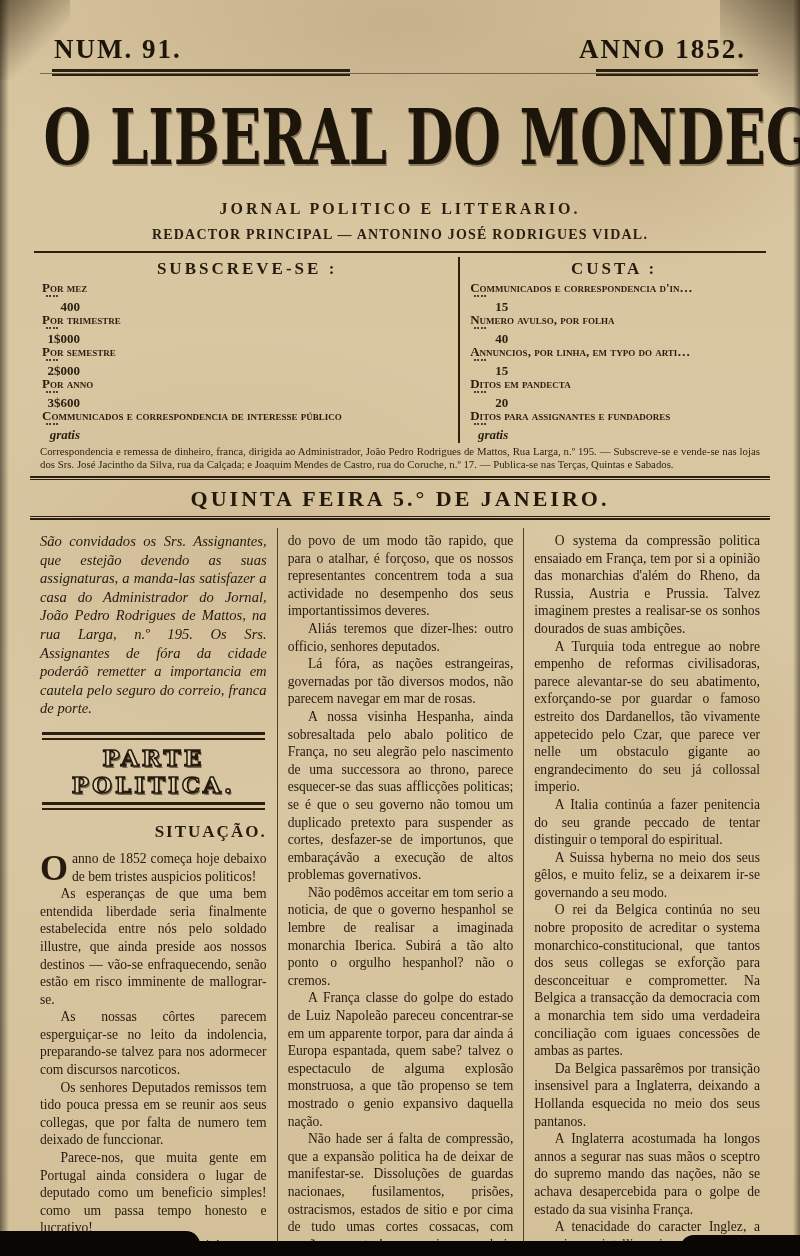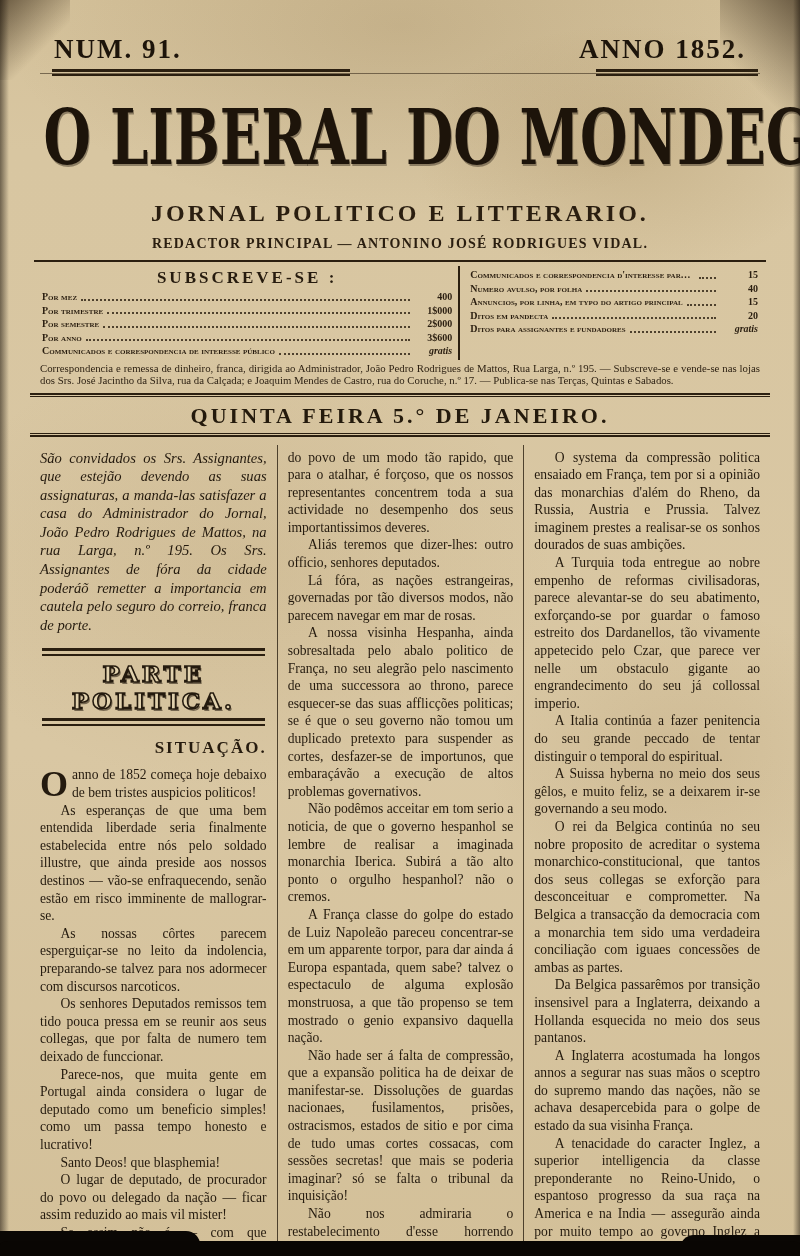--- a/index.html
+++ b/index.html
@@ -40,31 +40,31 @@
   .numrule .thin{position:absolute;left:0;right:0;top:4px;border-top:1px solid rgba(43,31,16,.55);}
   .numrule .bar{position:absolute;top:0;height:7px;border-top:3px solid var(--rule);border-bottom:2px solid var(--rule);}
   .numrule .bar.left{left:12px;width:298px;}
   .numrule .bar.right{right:2px;width:162px;}
   h1.title{
     margin-top:26px;font-family:"DejaVu Serif", serif;font-weight:bold;
     font-size:55px;white-space:nowrap;color:var(--mast);
     transform:scale(.99,1.38);transform-origin:center;
     letter-spacing:0px;text-shadow:1px 1px 0 rgba(29,20,10,.4);
   }
-  h2.subtitle{margin-top:30px;font-size:24px;font-weight:bold;letter-spacing:3px;color:#2a1e10;}
+  h2.subtitle{margin-top:30px;font-size:16px;font-weight:bold;letter-spacing:3px;color:#2a1e10;}
   h3.editor{margin-top:9px;font-size:14px;font-weight:bold;letter-spacing:1.2px;color:#2a1e10;}
   .rule-thin{border-top:2px solid var(--rule);margin:8px 34px 0;}
 
   
   .pricing{display:flex;margin:4px 36px 0;}
   .pr-col{padding:2px 6px;}
   .pr-col.subscribe{width:58%;}
   .pr-col.costs{width:42%;border-left:2px solid var(--rule);padding-left:10px;}
   .pr-title{text-align:center;font-weight:bold;font-size:17px;letter-spacing:3px;margin-bottom:2px;}
-  .price-row{display:flex;align-items:flex-end;font-variant:small-caps;font-size:10px;line-height:13.5px;font-weight:bold;color:#2a1e10;}
+  .price-row{display:flex;align-items:flex-start;font-variant:small-caps;font-size:13px;line-height:13.5px;font-weight:bold;color:#2a1e10;flex-direction:column;}
   .pr-label{white-space:nowrap;overflow:hidden;text-overflow:ellipsis;max-width:78%;}
   .pr-dots{flex:1;border-bottom:2px dotted rgba(42,30,16,.8);margin:0 4px 3px 4px;min-width:12px;}
   .pr-value{width:38px;text-align:right;white-space:nowrap;}
   .pr-value.it{font-style:italic;font-variant:normal;}
   .fine{margin:2px 40px 0;font-size:10.8px;line-height:12.5px;text-align:justify;color:#2a1e10;}
 
   
   .rule-double{margin:6px 30px 0;height:4px;border-top:2px solid var(--rule);border-bottom:1px solid var(--rule);}
   .dateband{text-align:center;font-weight:bold;font-size:22px;letter-spacing:3px;padding:6px 0 4px;color:#241a0c;}
   .rule-double2{margin:0 30px;height:4px;border-top:1px solid var(--rule);border-bottom:2px solid var(--rule);}
@@ -133,20 +133,21 @@
             <span class="pr-value">3$600</span>
           </div>
           <div class="price-row">
             <span class="pr-label">Communicados e correspondencia de interesse público</span>
             <span class="pr-dots"></span>
             <span class="pr-value it">gratis</span>
           </div>
         </div>
     </div>
     <div class="pr-col costs">
+      <div class="pr-title">CUSTA :</div>
       <div>
           <div class="price-row">
             <span class="pr-label">Communicados e correspondencia d'interesse particular, por linha</span>
             <span class="pr-dots"></span>
             <span class="pr-value">15</span>
           </div>
           <div class="price-row">
             <span class="pr-label">Numero avulso, por folha</span>
             <span class="pr-dots"></span>
             <span class="pr-value">40</span>

